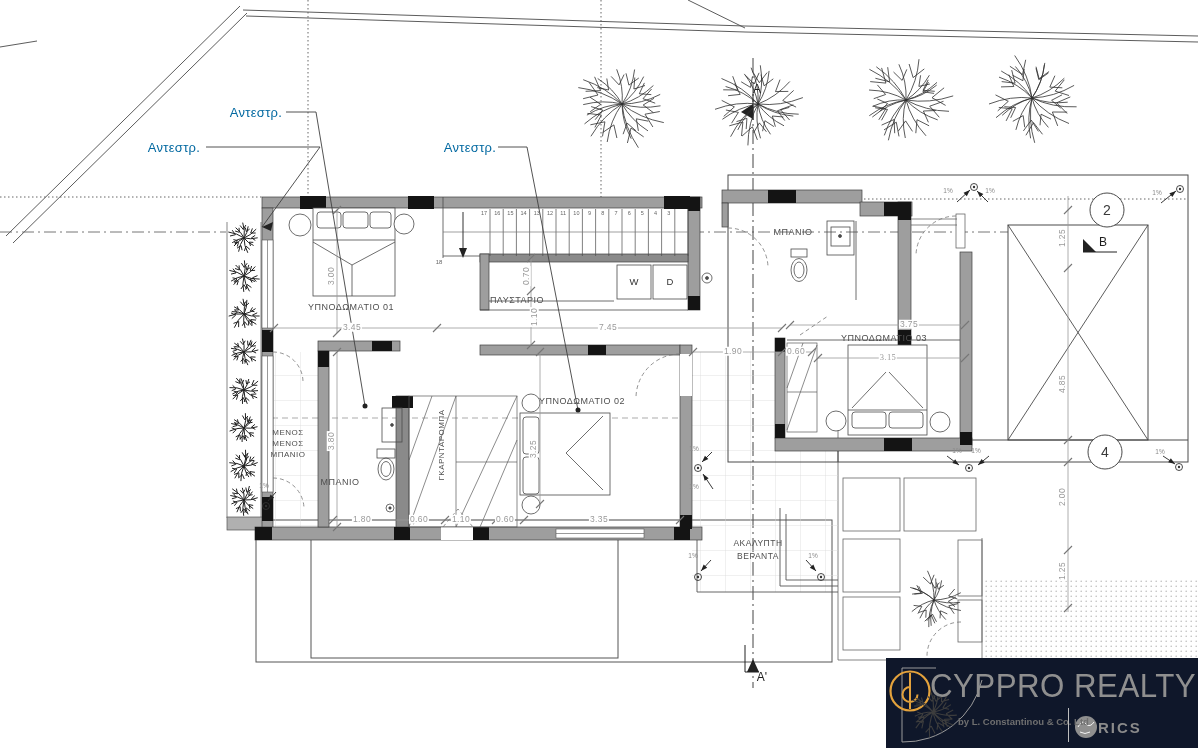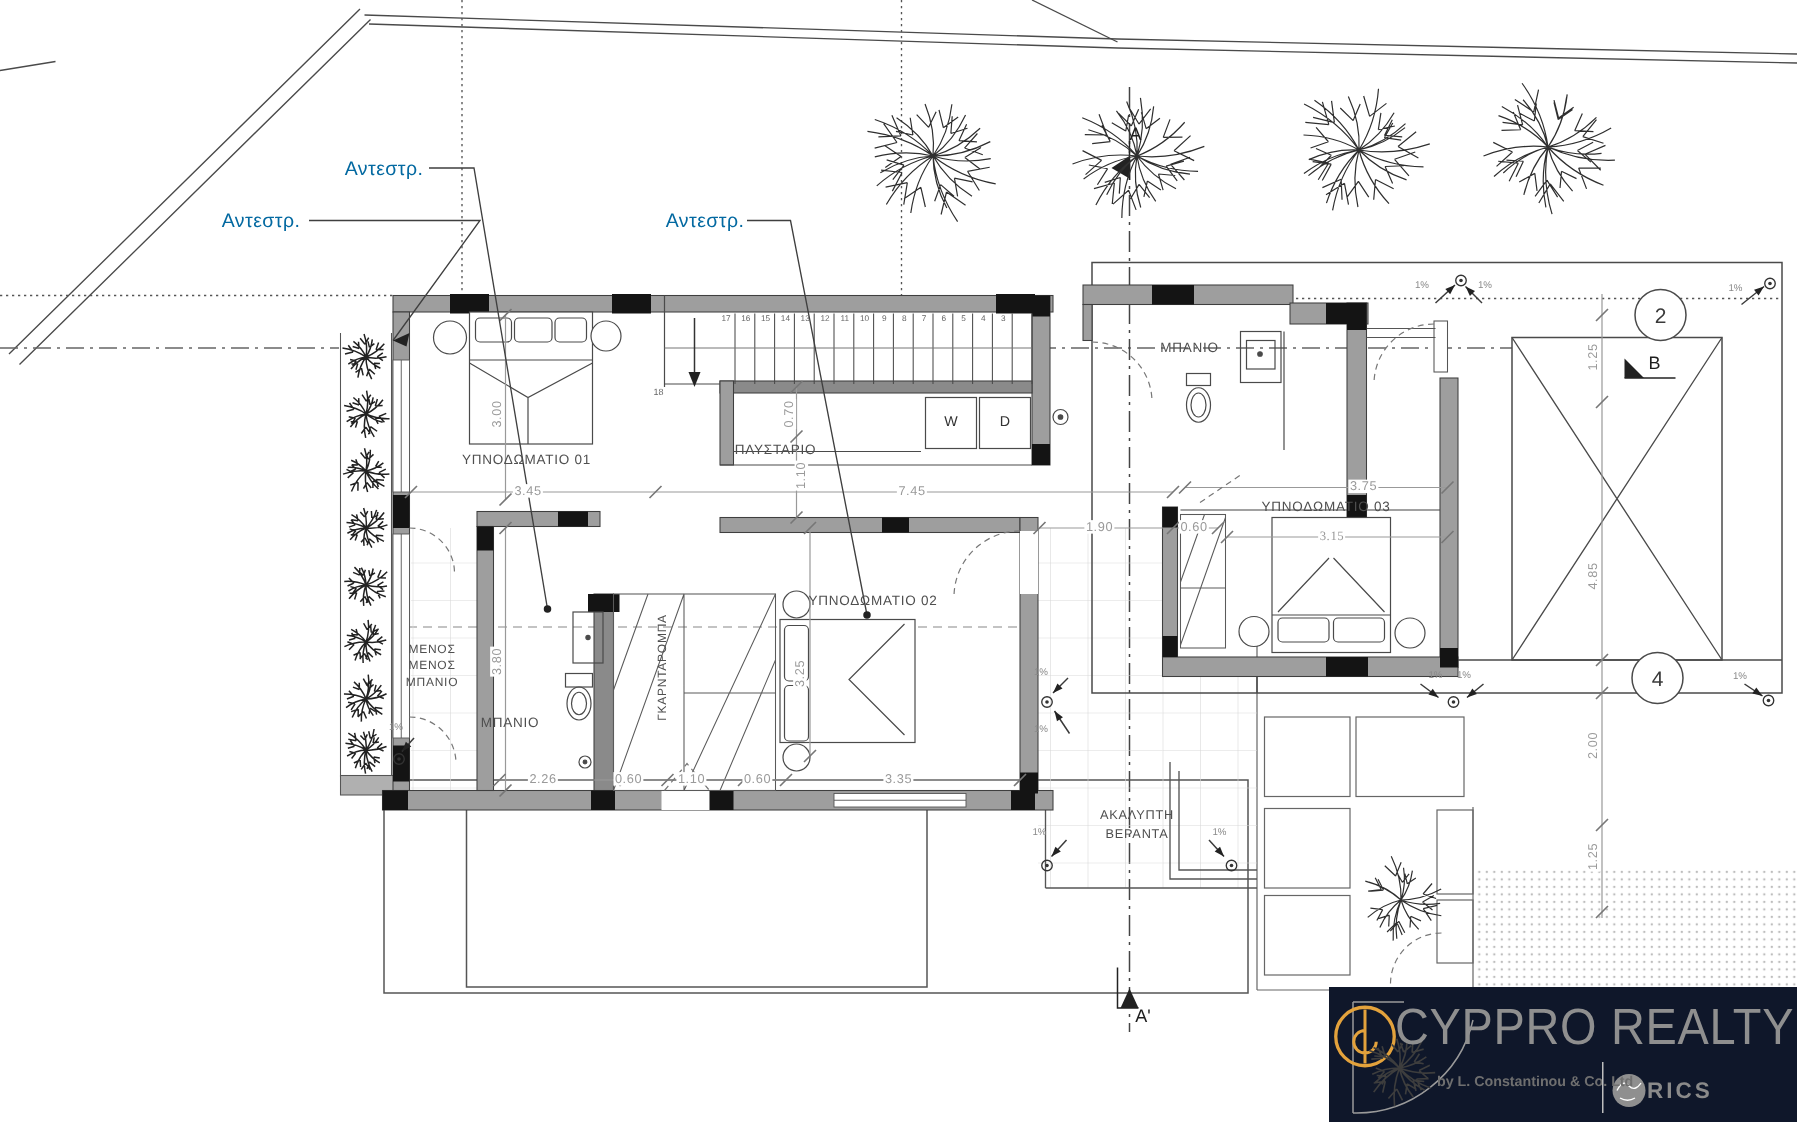--- a/index.html
+++ b/index.html
@@ -370,21 +370,21 @@
       <span class="dim" style="left: 352px; top: 327px;">3.45</span>
       <span class="dim" style="left: 608px; top: 327px;">7.45</span>
       <span class="dim" style="left: 862px; top: 324px; margin-left: 47px;">3.75</span>
       <span class="dim" style="left: 733px; top: 351px;">1.90</span>
       <span class="dim" style="left: 796px; top: 351px;">0.60</span>
       <span class="dim" style="left: 888px; top: 357px; font-family: Liberation Serif, serif;">3.15</span>
       <span class="dim rot" style="left: 526px; top: 276px;">0.70</span>
       <span class="dim rot" style="left: 534px; top: 317px;">1.10</span>
       <span class="dim rot" style="left: 331px; top: 441px;">3.80</span>
       <span class="dim rot" style="left: 533px; top: 449px;">3.25</span>
-      <span class="dim" style="left: 362px; top: 519px;">2.26</span>
+      <span class="dim" style="left: 362px; top: 519px;">1.80</span>
       <span class="dim" style="left: 419px; top: 519px;">0.60</span>
       <span class="dim" style="left: 461px; top: 519px;">1.10</span>
       <span class="dim" style="left: 505px; top: 519px;">0.60</span>
       <span class="dim" style="left: 599px; top: 519px;">3.35</span>
       <span class="dim rot" style="left: 1062px; top: 238px;">1.25</span>
       <span class="dim rot" style="left: 1062px; top: 384px;">4.85</span>
       <span class="dim rot" style="left: 1062px; top: 497px;">2.00</span>
       <span class="dim rot" style="left: 1062px; top: 571px;">1.25</span>
       <span class="stn" style="left: 484px; top: 213.5px;">17</span>
       <span class="stn" style="left: 497.2px; top: 213.5px;">16</span>

